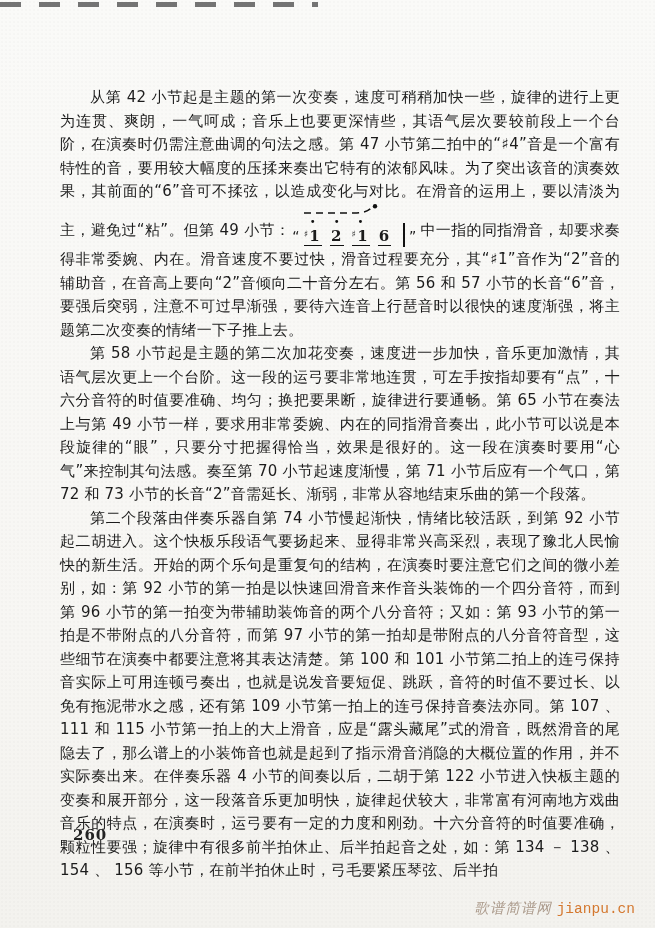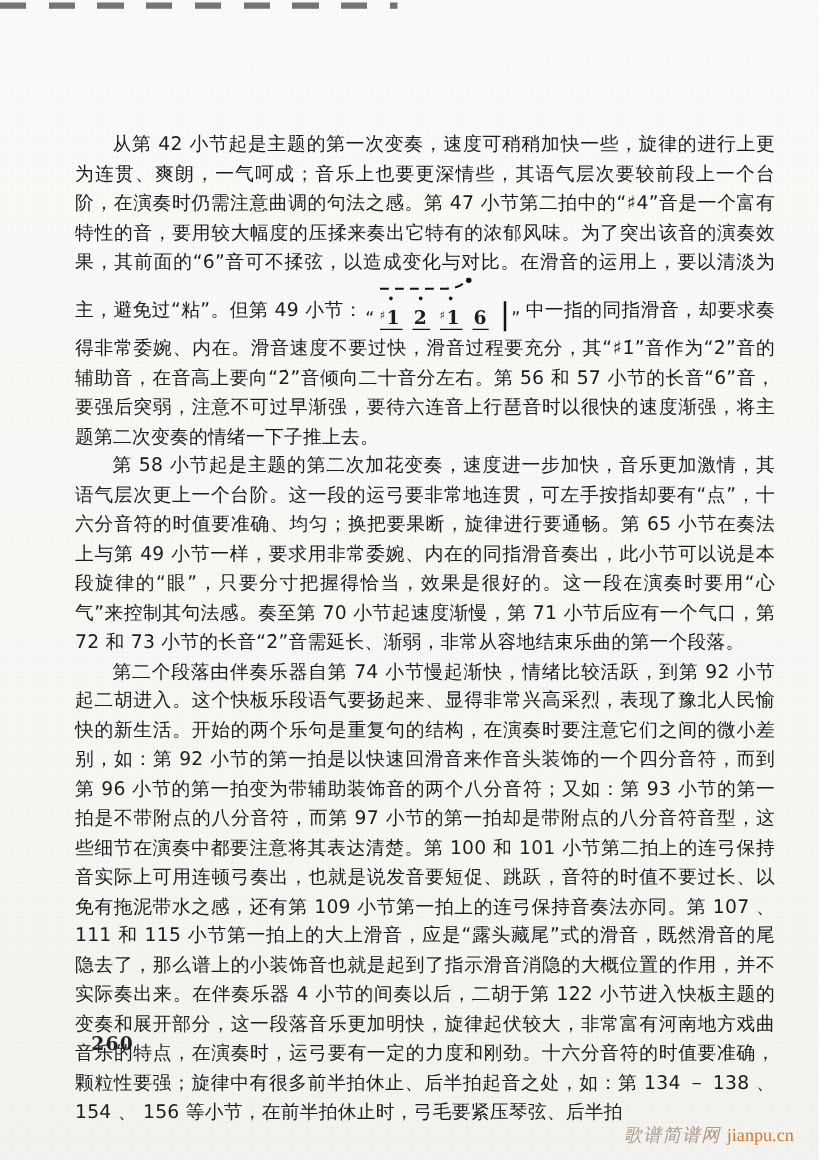--- a/index.html
+++ b/index.html
@@ -17,21 +17,21 @@
       linear-gradient(180deg,#fafaf8 0%,#f7f6f3 70%,#f3f2ee 100%);
     background-size:4px 4px,100% 100%;
   }
   
   .top-dashes{
     position:absolute;top:2px;left:0;width:318px;height:5px;
     background:repeating-linear-gradient(90deg,#5c5c5c 0 21px,transparent 21px 39px);
     opacity:.85;
   }
   .content{
-    position:absolute;left:60px;top:104px;width:560px;
+    position:absolute;left:60px;top:86px;width:560px;
     color:#1c1c1c;
     font-size:15px;line-height:23.5px;
     text-align:justify;
     letter-spacing:.2px;
   }
   .content p{margin:0;text-indent:2em;}
   
   .notation{
     display:inline-block;
     position:relative;
@@ -81,21 +81,21 @@
     font-size:15px;font-weight:bold;color:#222;
     font-family:"DejaVu Serif", serif;
     letter-spacing:1px;
   }
   .watermark{
     position:absolute;right:20px;top:899px;
     font-size:14.5px;
     white-space:nowrap;
   }
   .watermark .wm-name{color:#ab9a8b;letter-spacing:1px;font-style:italic;}
-  .watermark .wm-url{color:#d4782f;margin-left:5px;font-family:Liberation Serif, serif;}
+  .watermark .wm-url{color:#d4782f;margin-left:5px;font-family:Liberation Mono, monospace;}
 </style>
 </head>
 <body>
 
 <div class="page">
 
   <div class="top-dashes"></div>
 
   <div class="content">
 

